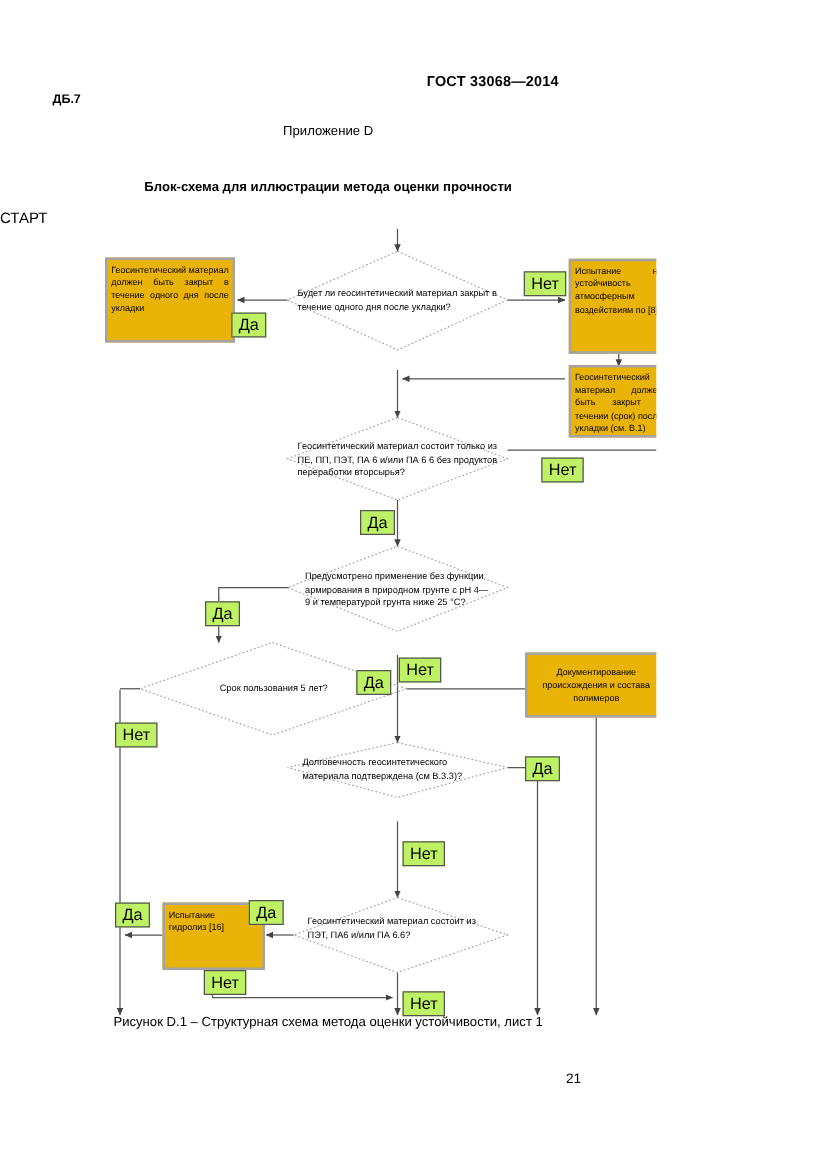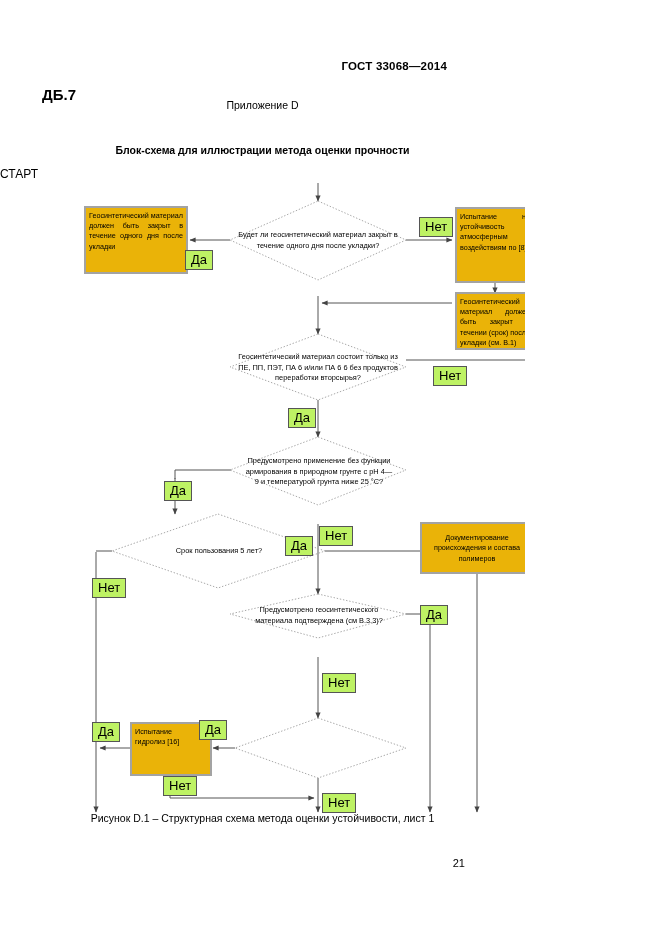--- a/index.html
+++ b/index.html
@@ -1,35 +1,35 @@
 <!DOCTYPE html>
 <html><head>
 <meta charset="utf-8">
 <style>
   html,body{margin:0;padding:0;background:#ffffff;}
   body{width:661px;height:935px;position:relative;font-family:"Liberation Sans",sans-serif;color:#000;}
   .page{position:absolute;left:0;top:0;width:525px;height:935px;overflow:hidden;}
 
   .std-code{position:absolute;right:78px;top:60px;font-size:11.5px;font-weight:bold;letter-spacing:.2px;}
-  .dbnum{position:absolute;left:42px;top:86px;font-size:15px;font-weight:bold;}
+  .dbnum{position:absolute;left:42px;top:74px;font-size:10px;font-weight:bold;}
   .annex{position:absolute;left:0;right:0;top:99px;text-align:center;font-size:10.5px;}
   .subtitle{position:absolute;left:0;right:0;top:144px;text-align:center;font-size:10.5px;font-weight:bold;}
   .start{position:absolute;left:0;right:0;top:167px;text-align:left;font-size:12px;}
   .caption{position:absolute;left:0;right:0;top:812px;text-align:center;font-size:10.5px;}
   .pageno{position:absolute;right:60px;top:857px;font-size:11px;}
 
   svg.wires{position:absolute;left:0;top:0;width:661px;height:935px;}
 
   .node{position:absolute;box-sizing:border-box;}
 
   .pbox{border:2px solid #a3a3a3;background:#eab308;font-size:7.2px;line-height:1.42;
         padding:3px 3px 2px 3px;text-align:justify;text-justify:inter-word;}
   .pbox.cen{text-align:center;}
 
-  .dmd{display:flex;align-items:center;justify-content:center;text-align:center;
+  .dmd{display:flex;align-items:center;justify-content:center;text-align:left;
        font-size:7.4px;line-height:1.45;}
   .dmd .dtxt{position:relative;z-index:2;padding:0 6px;}
 
   .lbl{position:absolute;border:1px solid #555;background:#bef264;font-size:13px;
        line-height:1;padding:2px 5px 3px 5px;text-align:center;z-index:6;}
 </style>
 </head>
 <body>
 
 <div class="page">
@@ -137,23 +137,26 @@
 
   <div class="node dmd" style="left:238px;top:439px;width:162px;height:66px;">
     <div class="dtxt">Предусмотрено применение без функции армирования в природном грунте с рН 4—9 и температурой грунта ниже 25 °С?</div>
   </div>
 
   <div class="node dmd" style="left:130px;top:534px;width:178px;height:34px;">
     <div class="dtxt">Срок пользования 5 лет?</div>
   </div>
 
   <div class="node dmd" style="left:236px;top:600px;width:166px;height:32px;">
-    <div class="dtxt">Предусмотрено геосинтетического материала подтверждена (см В.3.3)?</div>
+    <div class="dtxt">Долговечность геосинтетического материала подтверждена (см В.3.3)?</div>
   </div>
 
+  <div class="node dmd" style="left:240px;top:727px;width:160px;height:32px;">
+    <div class="dtxt">Геосинтетический материал состоит из ПЭТ, ПА6 и/или ПА 6.6?</div>
+  </div>
 
   <div class="lbl" style="left:185px;top:250px;">Да</div>
   <div class="lbl" style="left:419px;top:217px;">Нет</div>
 
   <div class="lbl" style="left:433px;top:366px;">Нет</div>
   <div class="lbl" style="left:288px;top:408px;">Да</div>
 
   <div class="lbl" style="left:164px;top:481px;">Да</div>
   <div class="lbl" style="left:319px;top:526px;">Нет</div>
 

